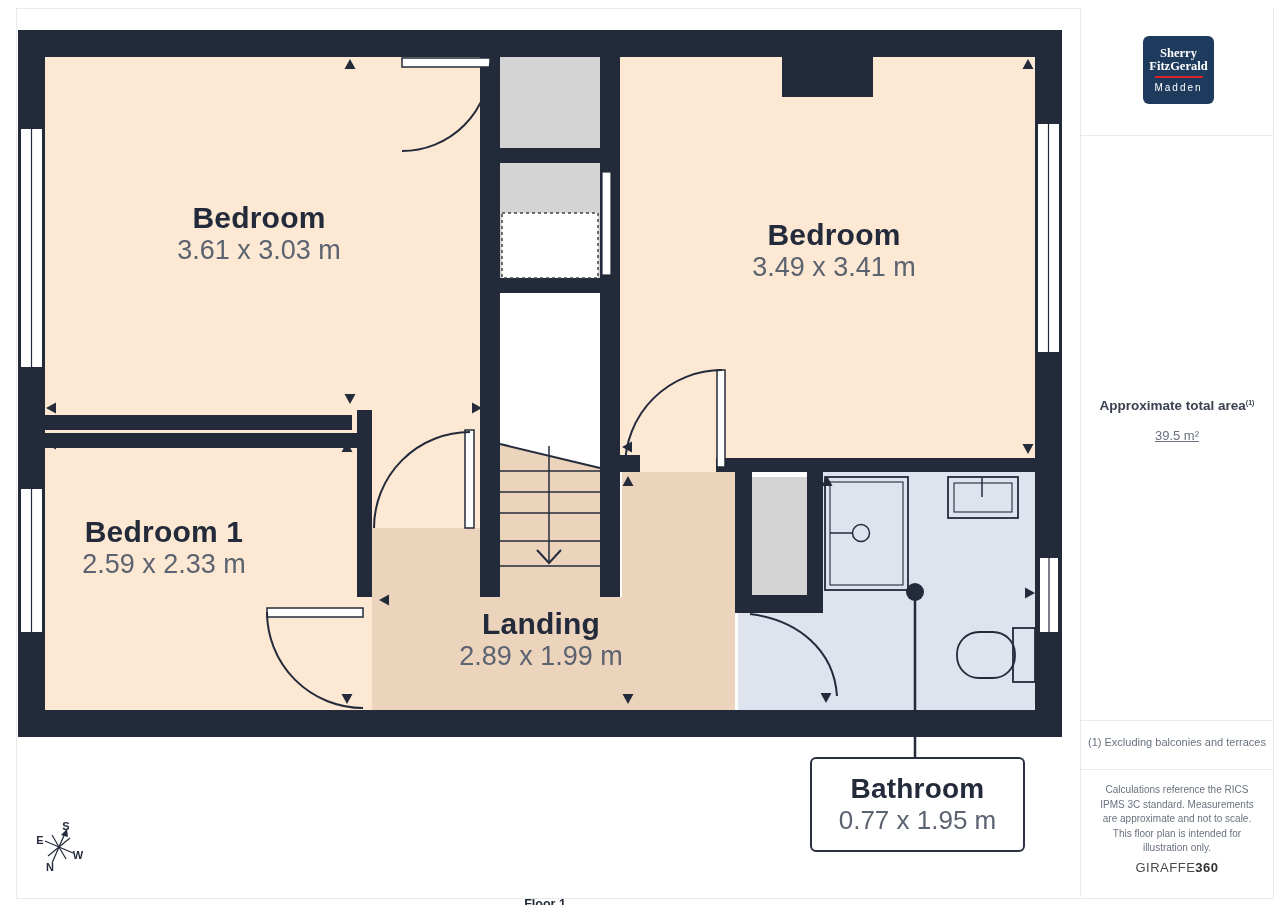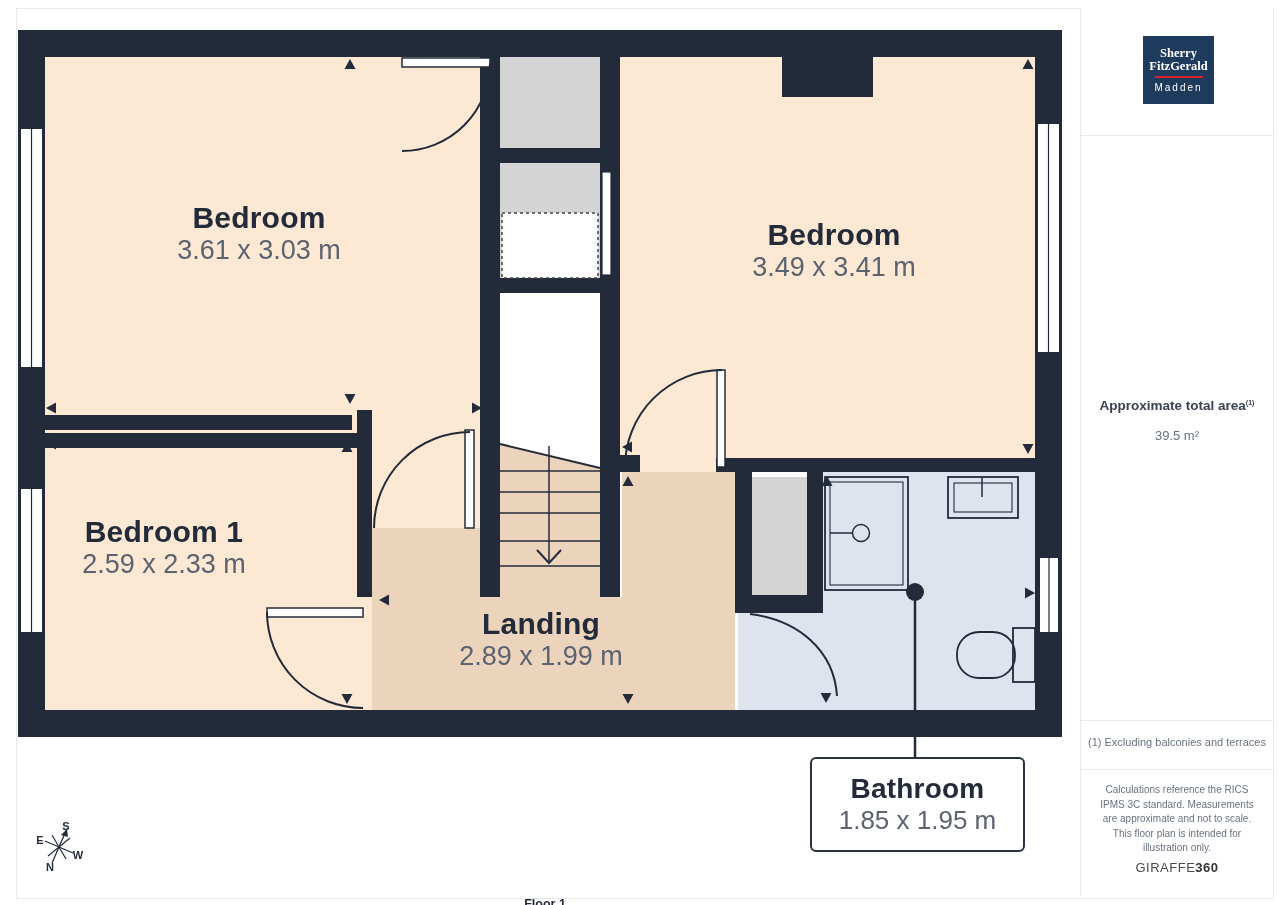--- a/index.html
+++ b/index.html
@@ -20,30 +20,30 @@
   .bath-box .room-dims{font-size:26px;}
   .floor-label{position:absolute;left:545px;top:884px;transform:translate(-50%,-50%);
                font-size:12.5px;font-weight:700;color:#232B3B;z-index:5;margin-top:20px;}
   .compass-letter{position:absolute;transform:translate(-50%,-50%);
                   font-size:11px;font-weight:700;color:#232B3B;z-index:5;}
   
   .sidebar{position:absolute;left:1080px;top:8px;width:192px;height:889px;
            border-left:1px solid #E9E9E9;background:#fff;}
   .sb-divider{position:absolute;left:0;width:100%;height:1px;background:#E9E9E9;}
   .logo{position:absolute;left:62px;top:28px;width:71px;height:68px;background:#1E3A5C;
-        display:flex;flex-direction:column;align-items:center;justify-content:center;}
+        display:flex;flex-direction:column;align-items:center;justify-content:center;border-radius:6px;}
   .logo-l1,.logo-l2{font-family:"Liberation Serif",serif;font-weight:700;color:#fff;
         font-size:12.5px;line-height:1.02;}
   .logo-rule{width:48px;height:2px;background:#D9232A;margin:3px 0 4px 0;}
   .logo-l3{color:#fff;font-size:10px;letter-spacing:2px;}
   .sb-area{position:absolute;left:0;top:390px;width:100%;text-align:center;
            font-size:13.5px;font-weight:700;color:#3A4150;}
   .sb-area sup{font-size:7px;}
   .sb-area-value{position:absolute;left:0;top:420px;width:100%;text-align:center;
-                 font-size:13px;color:#69727F;}
+                 font-size:13px;color:#69727F;text-decoration:underline;}
   .sb-footnote{position:absolute;left:0;top:728px;width:100%;text-align:center;
                font-size:11px;color:#69727F;}
   .sb-disclaimer{position:absolute;left:0;top:775px;width:100%;box-sizing:border-box;
                  padding:0 14px;text-align:center;font-size:10px;line-height:1.45;
                  color:#69727F;}
   .sb-brand{position:absolute;left:0;top:852px;width:100%;text-align:center;
             font-size:13px;color:#4A4A4A;letter-spacing:.5px;}
   .sb-brand b{color:#333;}
 </style>
 </head>
@@ -209,21 +209,21 @@
   <div class="room-label" style="left:164px;top:547px;">
     <div class="room-name">Bedroom 1</div>
     <div class="room-dims">2.59 x 2.33 m</div>
   </div>
   <div class="room-label" style="left:541px;top:639px;">
     <div class="room-name">Landing</div>
     <div class="room-dims">2.89 x 1.99 m</div>
   </div>
   <div class="bath-box">
     <div class="room-name">Bathroom</div>
-    <div class="room-dims">1.85 x 1.95 m</div>
+    <div class="room-dims">0.77 x 1.95 m</div>
   </div>
 
   <div class="floor-label">Floor 1</div>
 
   <div class="compass-letter" style="left:66px;top:826px;">S</div>
   <div class="compass-letter" style="left:40px;top:840px;">E</div>
   <div class="compass-letter" style="left:78px;top:855px;">W</div>
   <div class="compass-letter" style="left:50px;top:867px;">N</div>
 
   <div class="sidebar">

